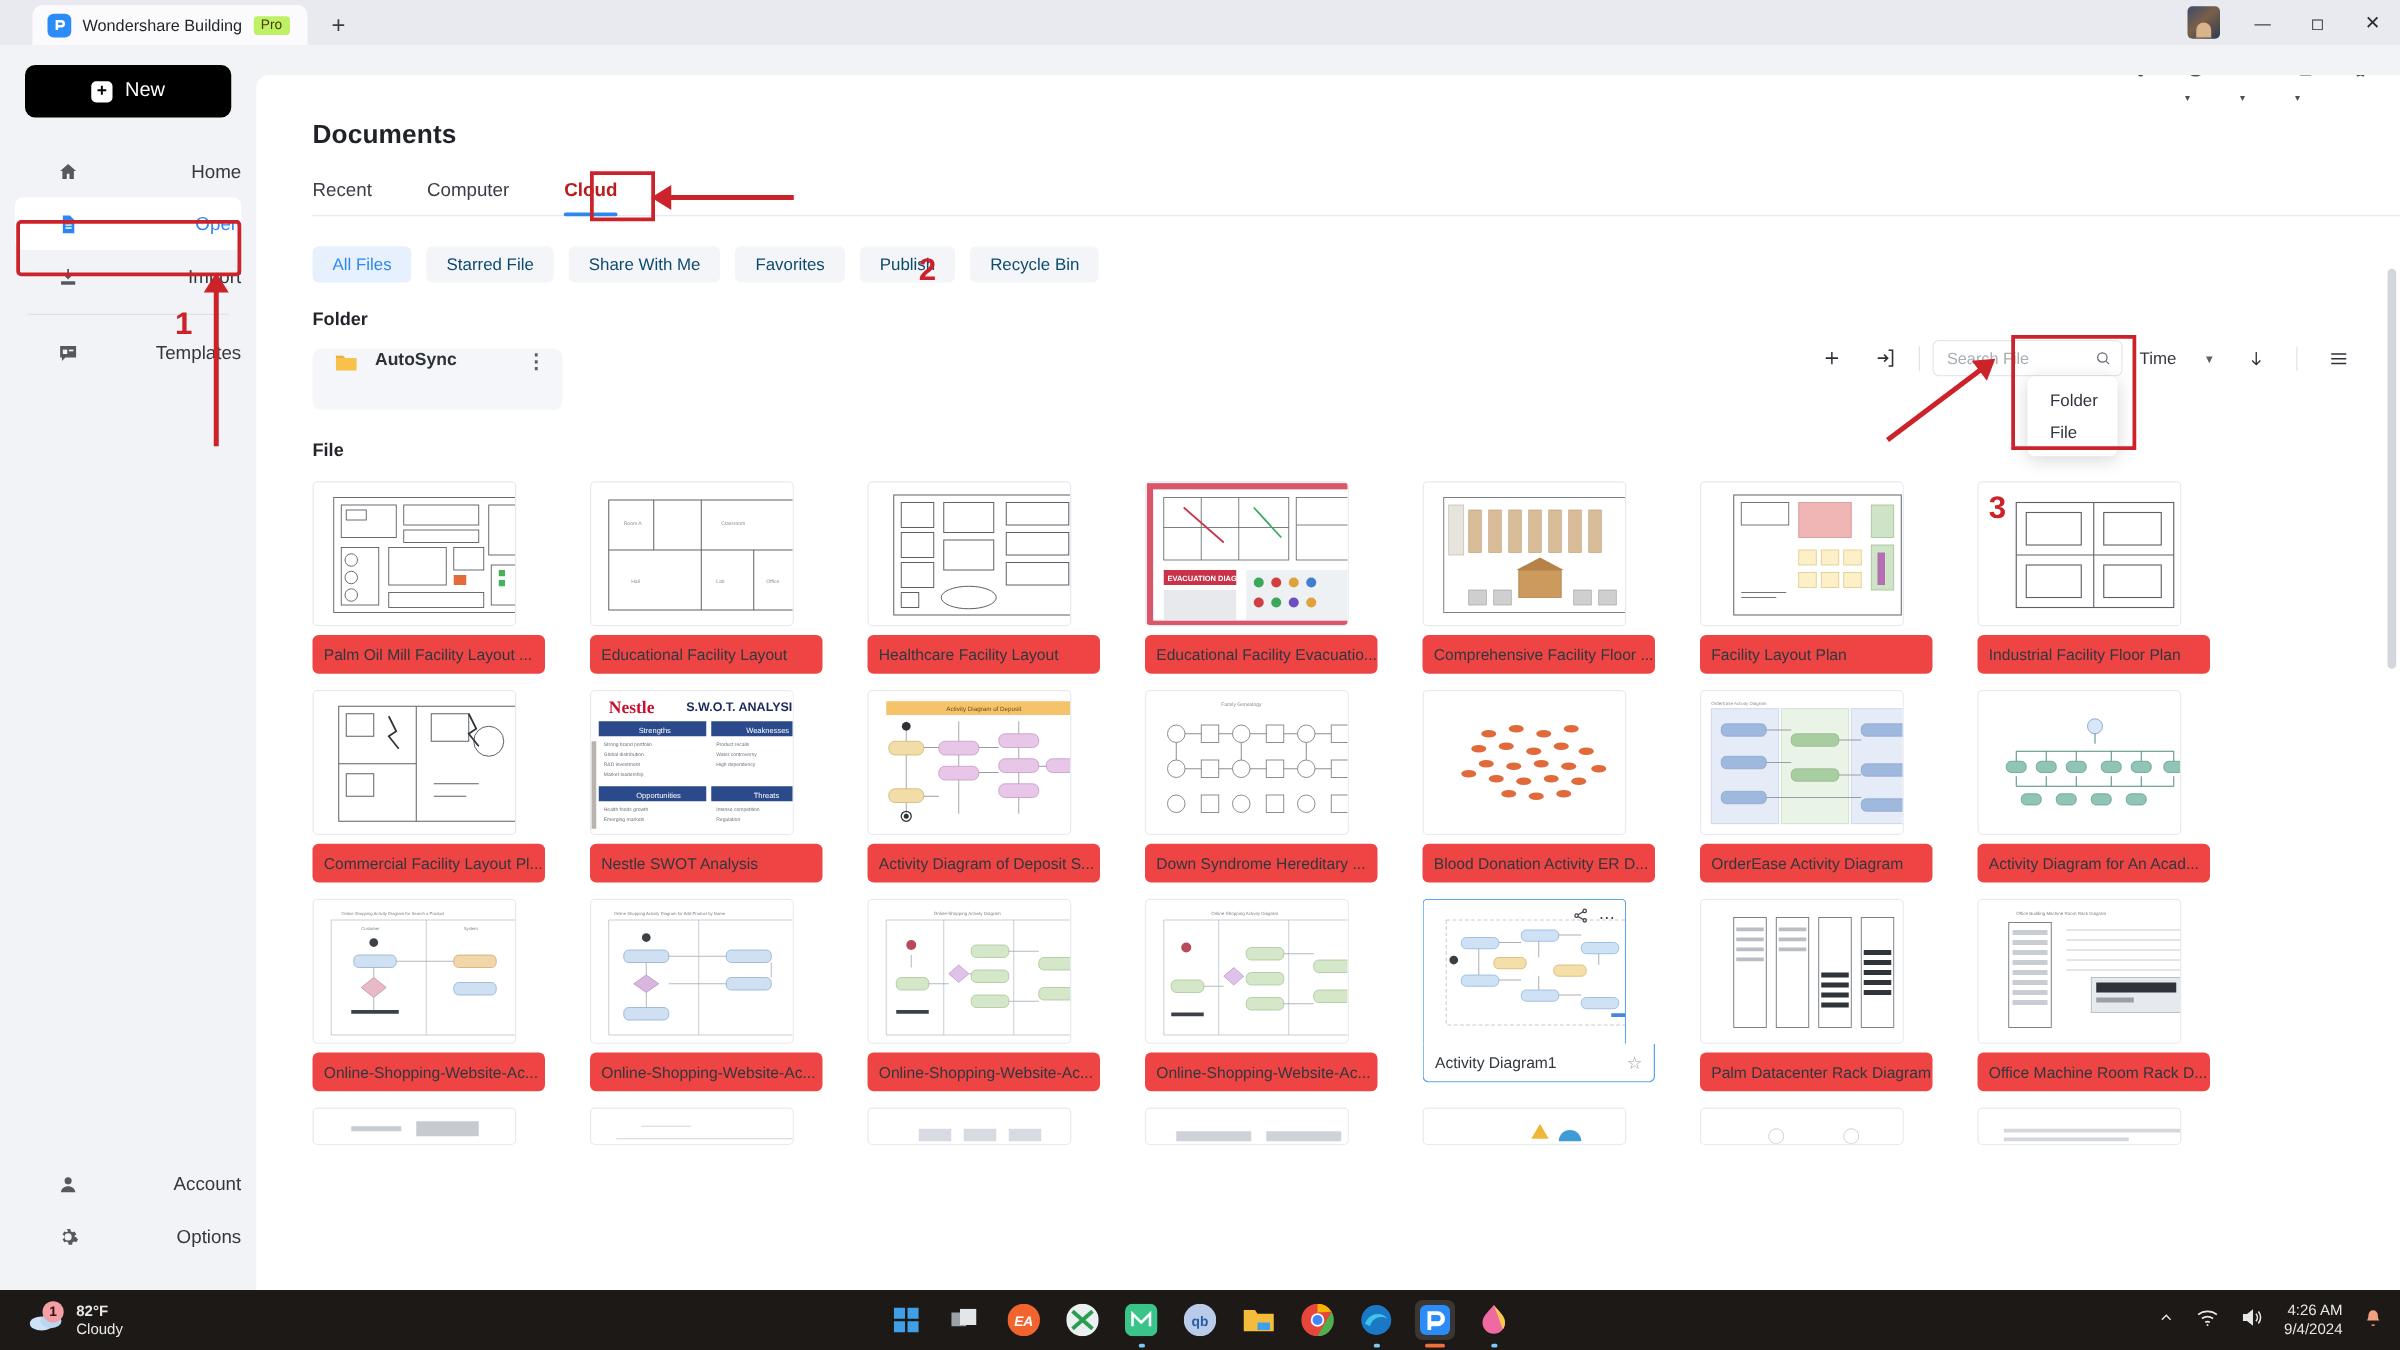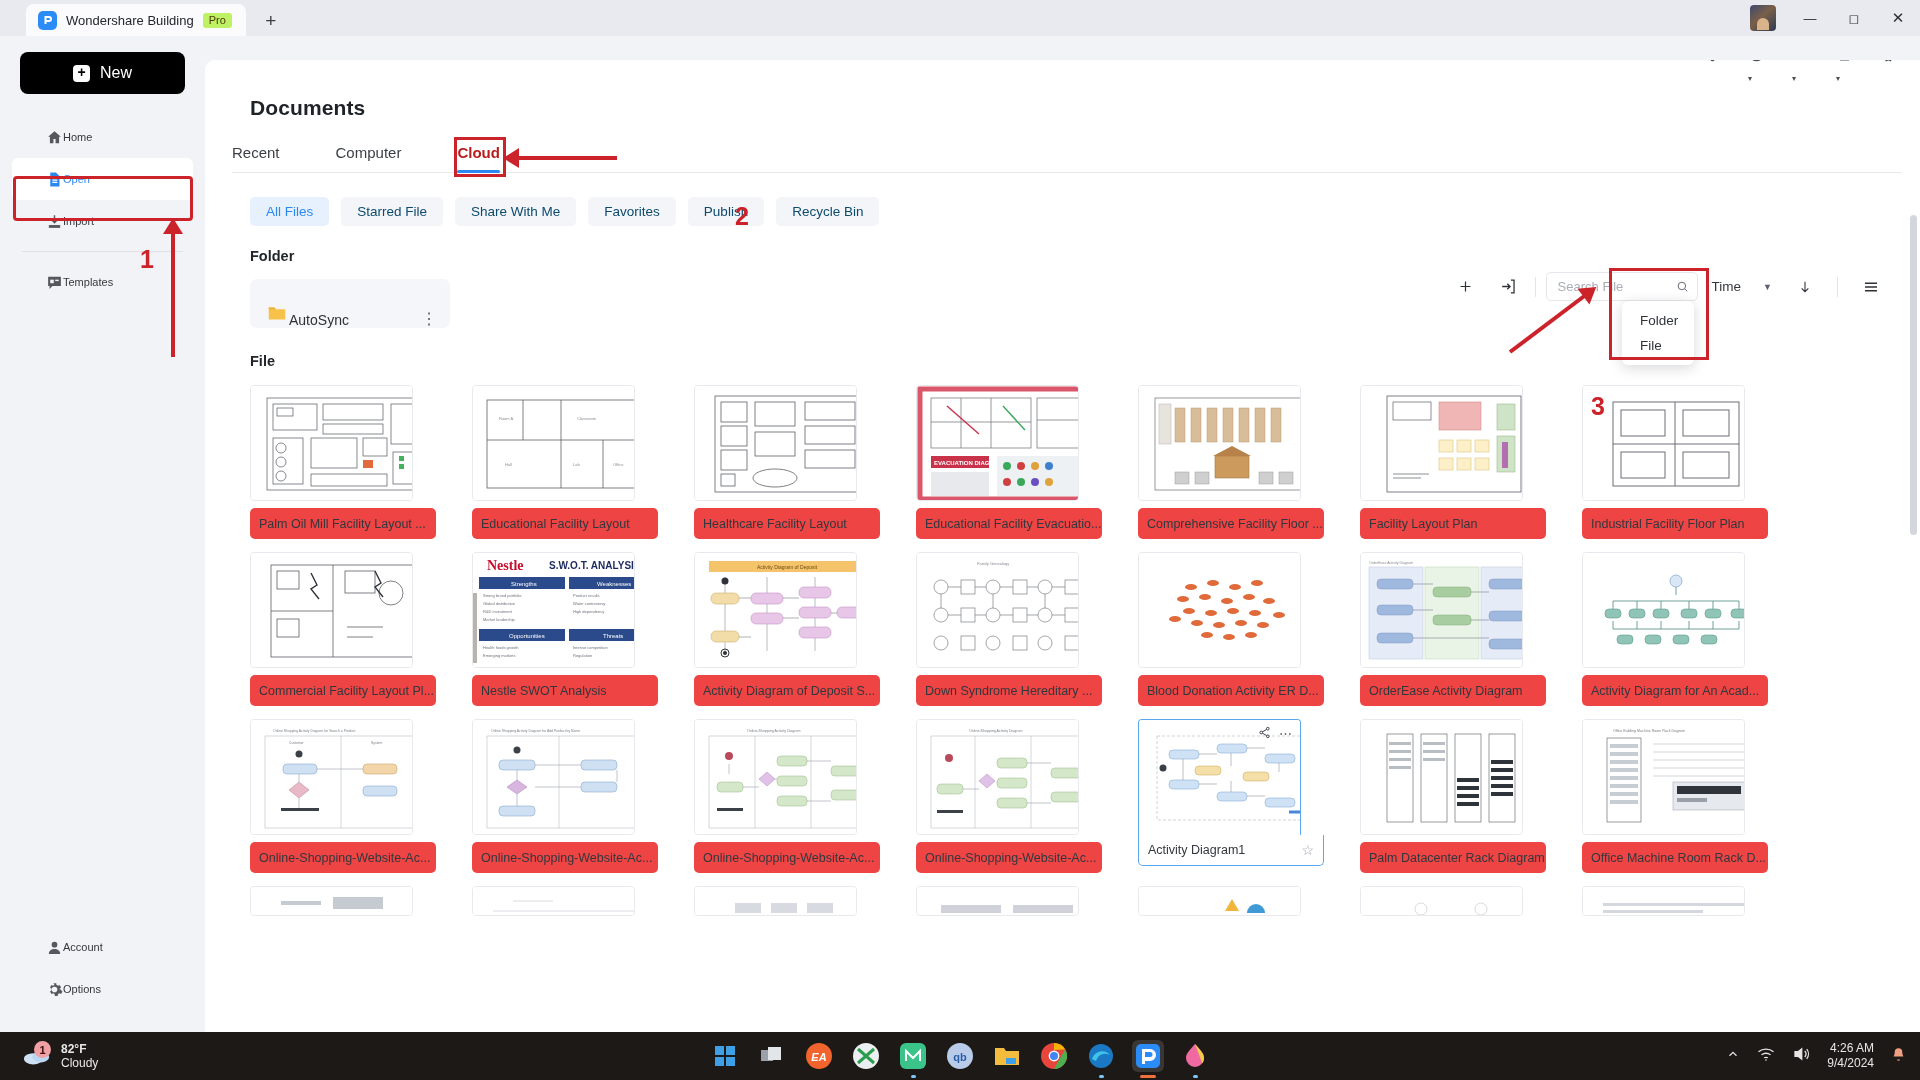--- a/index.html
+++ b/index.html
@@ -66,22 +66,22 @@
     margin: 0 20px 22px; height: 42px; background: #000; color: #fff;
     border-radius: 8px; display: flex; align-items: center; justify-content: center;
     gap: 10px; font-size: 16px; cursor: pointer;
   }
   .new-plus {
     width: 17px; height: 17px; background: #fff; color: #000; border-radius: 4px;
     font-size: 14px; line-height: 15px; text-align: center; font-weight: bold;
   }
   .nav-item {
     height: 42px; display: flex; align-items: center; 
-    padding-left: 33px; font-size: 11px; color: #34383e; cursor: pointer;
-    margin: 0 12px; border-radius: 6px; position: relative;
+    padding-left: 33px; font-size: 15px; color: #34383e; cursor: pointer;
+    margin: 0 12px; border-radius: 6px; position: relative; justify-content: space-between;
   }
   .nav-item.active { background: #fff; color: #2c88f0; }
   .nav-icon { width: 18px; height: 18px; display:flex; align-items:center; justify-content:center; }
   .nav-sep { height: 1px; background: #dfe1e7; margin: 9px 22px; }
   .sidebar-bottom { margin-top: auto; padding-bottom: 22px; }
 
   
   .ann-box-open {
     position: absolute; left: 13px; top: 140px; width: 180px; height: 45px;
     border: 3px solid #cc2229; border-radius: 4px; pointer-events: none;
@@ -109,21 +109,21 @@
   .topicons {
     position: absolute; right: 20px; top: -16px; display: flex;
     align-items: center; gap: 23px; color: #4b5058;
   }
   .topicon { width: 21px; height: 21px; position: relative; cursor: pointer; }
   .caret { font-size: 8px; margin-left: 1px; }
 
   .doc-title { font-size: 21px; font-weight: bold; margin: 36px 0 0 45px; letter-spacing: .1px; }
 
   .tabs-row {
-    display: flex; gap: 56px; margin: 24px 0 0 27px; border-bottom: 1px solid #e8e9ee;
+    display: flex; gap: 44px; margin: 24px 0 0 45px; border-bottom: 1px solid #e8e9ee;
     padding-bottom: 0; position: relative; width: calc(100% - 45px);
   }
   .doc-tab {
     font-size: 15px; color: #3a3f46; padding-bottom: 11px; cursor: pointer;
     position: relative;
   }
   .doc-tab.active { color: #b91c1c; font-weight: bold; }
   .doc-tab.active::after {
     content:""; position: absolute; left: 0; right: 0; bottom: -1px; height: 3px;
     background: #2c88f0; border-radius: 2px;
@@ -199,22 +199,22 @@
     content:""; position: absolute; right: -12px; top: -8px;
     border-top: 10px solid transparent; border-bottom: 10px solid transparent;
     border-left: 16px solid #cc2229;
   }
   .ann-num-3 { left: 1386px; top: 332px; }
 
   .section-label { font-size: 14.5px; font-weight: bold; margin: 22px 0 0 45px; color: #22262b; }
 
   .folder-card {
     width: 200px; height: 49px; background: #f5f6f9; border-radius: 7px;
-    margin: 15px 0 0 45px; display: flex; align-items: flex-end; padding: 0 12px 0 16px;
-    gap: 1px; cursor: pointer;
+    margin: 15px 0 0 45px; display: flex; align-items: flex-start; padding: 0 12px 0 16px;
+    gap: 12px; cursor: pointer; font-weight: bold;
   }
   .folder-name { font-size: 14px; color: #2c3views; color: #2d3238; flex: 1; }
   .dots { color: #5b6068; font-size: 16px; letter-spacing: 1px; }
 
   
   .grid {
     display: grid; grid-template-columns: repeat(7, 186px); gap: 0 36px;
     margin: 16px 0 0 45px; row-gap: 13px;
   }
   .file-card { width: 186px; cursor: pointer; }

